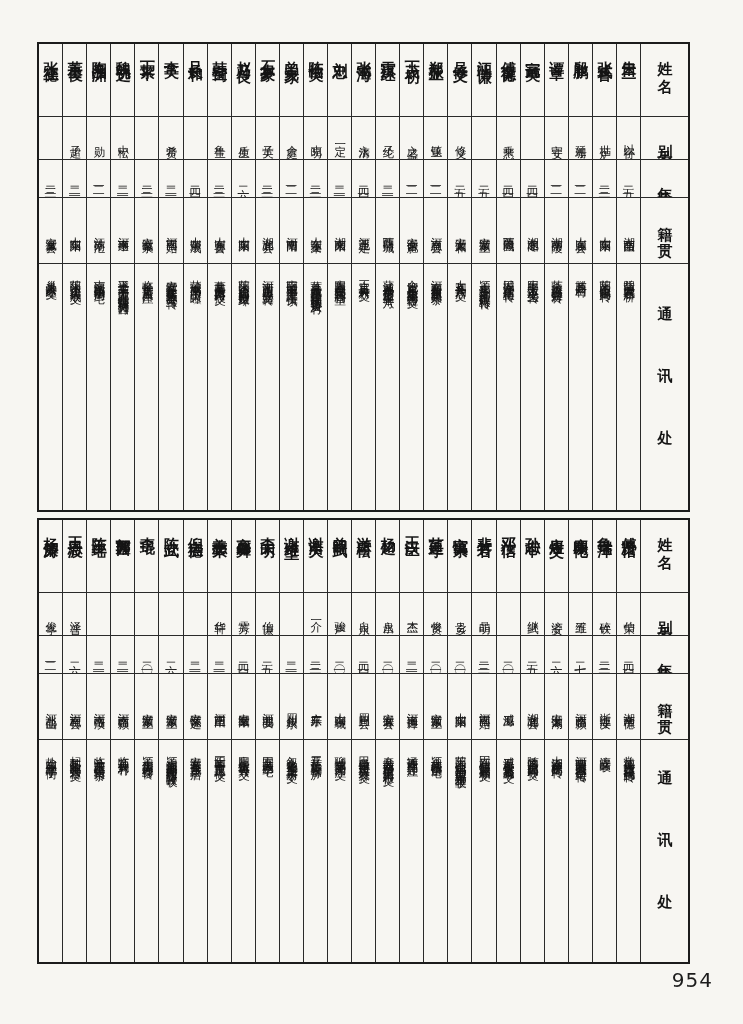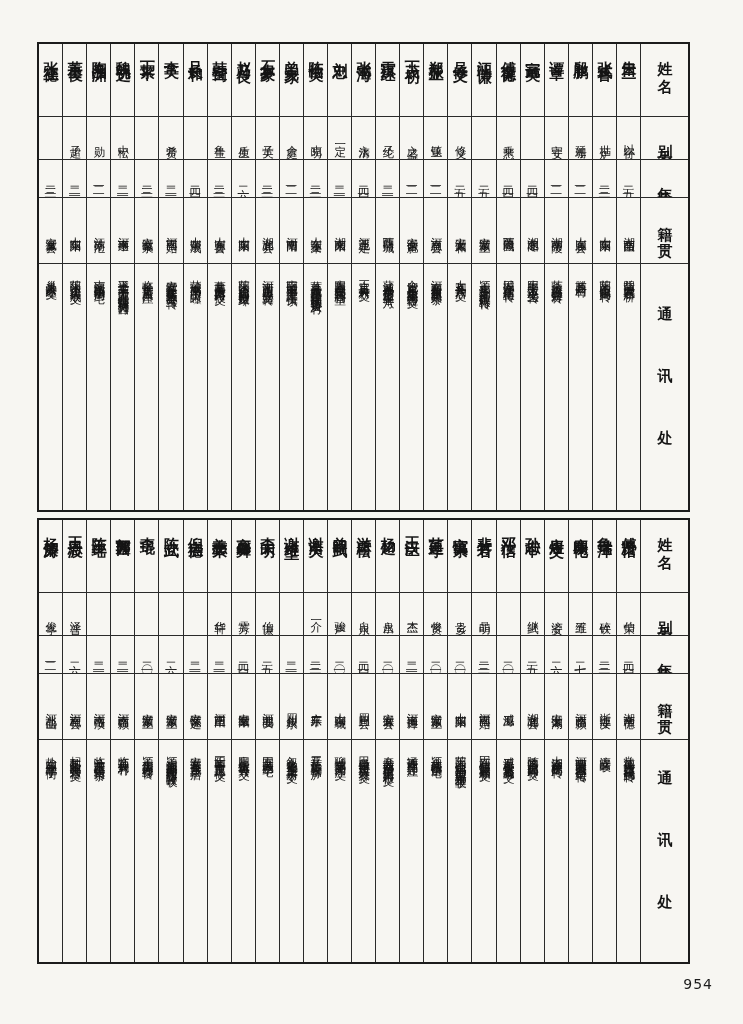--- a/index.html
+++ b/index.html
@@ -53,21 +53,21 @@
   .header-col .cell span{font-weight:bold;font-size:15px;}
   .header-col .cell.name span{letter-spacing:18px;}
   .header-col .cell.alias{align-items:center;padding-top:0;}
   .header-col .cell.alias span{font-size:15px;letter-spacing:6px;}
   .header-col .cell.age span{font-size:15px;letter-spacing:4px;}
   .header-col .cell.native span{font-size:15px;letter-spacing:16px;}
   .header-col .cell.address{align-items:center;padding-top:0;}
   .header-col .cell.address span{letter-spacing:62px;}
   .page-num{
     position:absolute;right:30px;bottom:32px;
-    font-size:14px;color:#1c1c1c;letter-spacing:1px;
+    font-size:20px;color:#1c1c1c;letter-spacing:1px;
     font-family:"DejaVu Sans",sans-serif;
   }
 </style>
 </head>
 <body>
 
 <div class="page">
 
   <div class="dir-table" id="table-top">
     <div class="col header-col">

